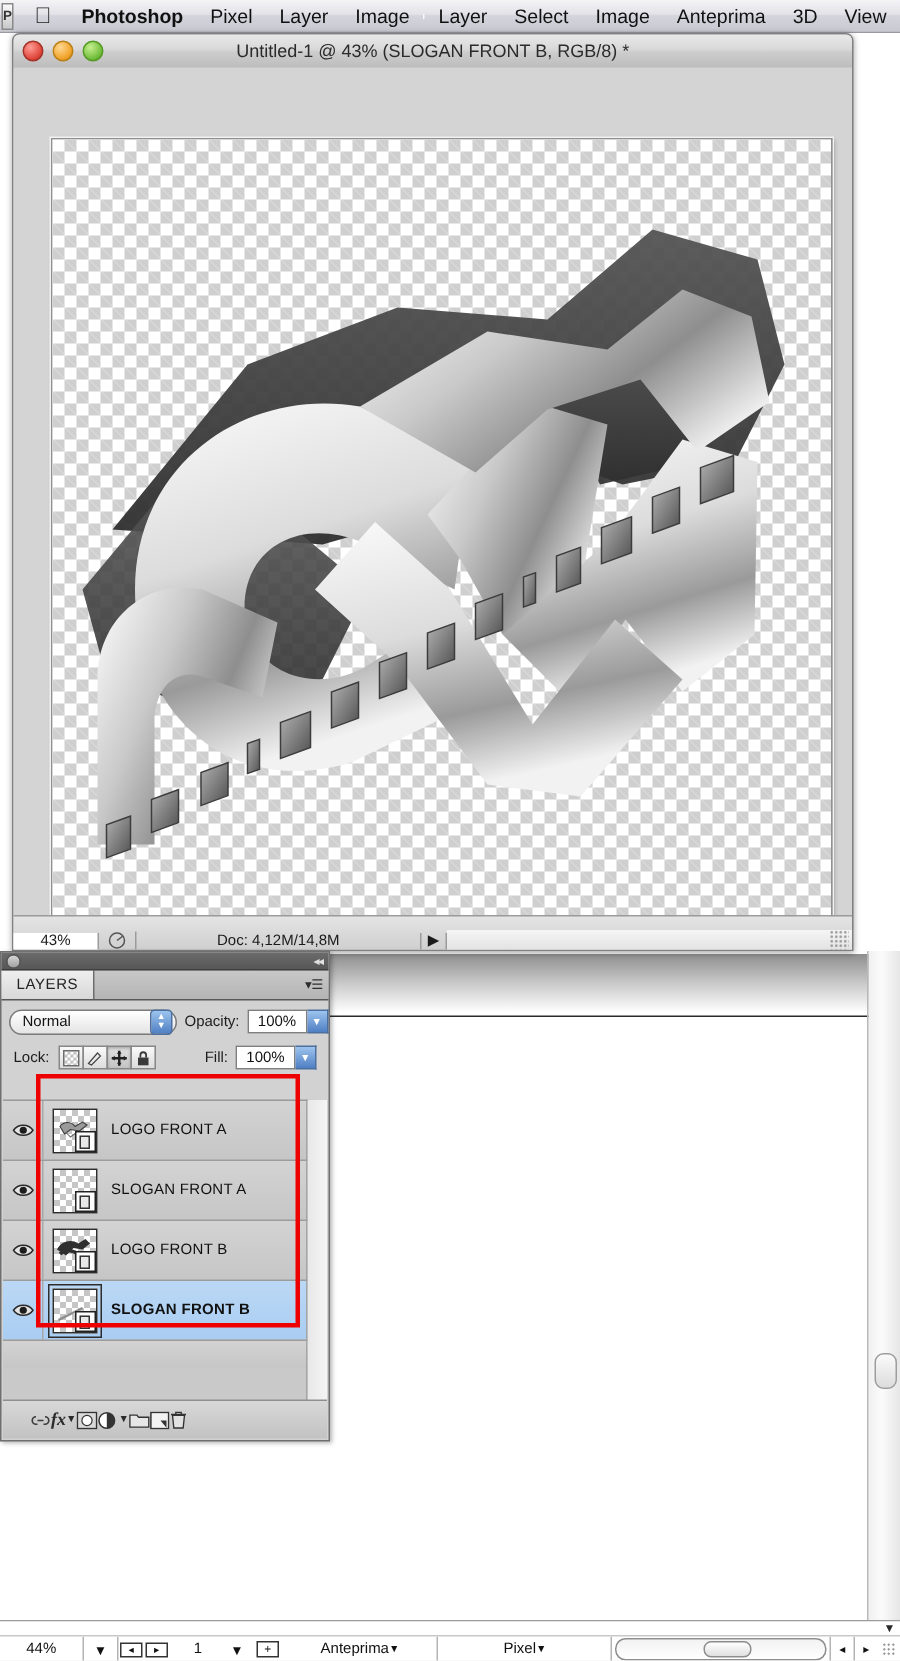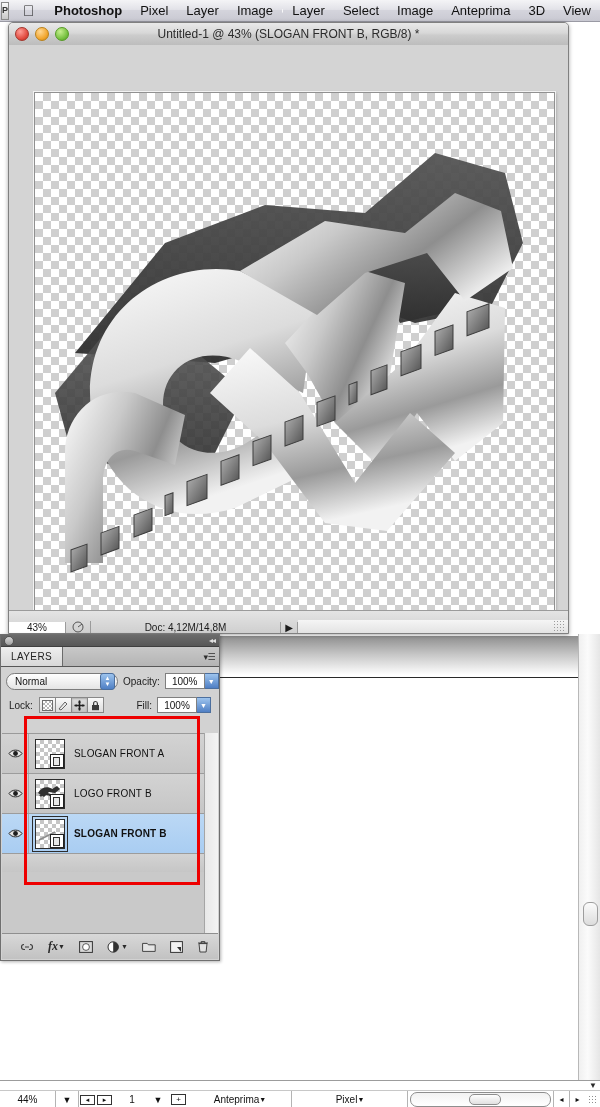--- a/index.html
+++ b/index.html
@@ -137,21 +137,21 @@
   .layername{margin-left:9px;font-size:10px;color:#111;letter-spacing:.2px;}
   .layerrow.selected .layername{font-weight:bold;}
   .emptyrow{height:18px;background:linear-gradient(to bottom,#d3d3d3,#c6c6c6);}
   #redbox{position:absolute;left:24px;top:716px;width:176px;height:169px;
     border:3px solid #ee0000;pointer-events:none;box-sizing:border-box;z-index:6;}
   #listscroll{position:absolute;right:1px;top:98px;bottom:26px;width:13px;
     background:linear-gradient(to right,#e8e8e8,#f4f4f4);border-left:1px solid #a5a5a5;}
 
   #panelfooter{position:absolute;left:1px;right:1px;bottom:1px;height:25px;
     background:linear-gradient(to bottom,#d8d8d8,#c2c2c2);border-top:1px solid #8f8f8f;
-    display:flex;align-items:center;gap:14px;padding-left:18px;}
+    display:flex;align-items:center;padding-left:18px;}
   .fbtn{font-size:11px;color:#2a2a2a;line-height:11px;display:flex;align-items:center;}
 
   
   #bottombar{position:absolute;left:0;bottom:0;width:600px;height:27px;background:#ffffff;
     border-top:1px solid #9c9c9c;box-sizing:border-box;}
   #bbtoprow{height:9px;border-bottom:1px solid #c8c8c8;position:relative;background:#fff;}
   #bbtoprow .tri{position:absolute;right:3px;top:0px;font-size:8px;color:#2a2a2a;line-height:9px;}
   #bbmain{height:17px;display:flex;align-items:stretch;font-size:10px;color:#111;}
   #bbmain .cell{display:flex;align-items:center;justify-content:center;border-right:1px solid #b4b4b4;}
   .bbpct{width:55px;}
@@ -336,42 +336,58 @@
     </div>
     <div class="lbl" style="margin-left:auto;margin-right:5px">Fill:</div>
     <div style="display:flex;margin-right:4px">
       <div class="numfield">100%</div>
       <div class="numarrow">▼</div>
     </div>
   </div>
 
   <div id="layerlist">
 
-
     <div class="layerrow">
       <div class="eyecell">
         <svg width="15" height="11" viewBox="0 0 15 11">
             <path d="M1 5.5 C4 1 11 1 14 5.5 C11 10 4 10 1 5.5 Z" fill="#e4e4e4" stroke="#2b2b2b" stroke-width="1"></path>
             <circle cx="7.5" cy="5.5" r="2.4" fill="#1d1d1d"></circle>
           </svg>
       </div>
       <div class="thumb">
+        <svg width="28" height="28" viewBox="0 0 28 28" style="position:absolute;left:0;top:0">
+          <path d="M4 11 C7 7 12 8 14 11 L19 8 L22 10 L17 14 L11 13 L7 16 Z" fill="#9a9a9a" stroke="#3a3a3a" stroke-width=".7"></path>
+          <path d="M8 15 l3 3 l4 -3" fill="none" stroke="#6a6a6a" stroke-width=".7"></path>
+        </svg>
         <div class="so-badge"></div>
       </div>
-      <div class="layername">SLOGAN FRONT A</div>
+      <div class="layername">LOGO FRONT A</div>
     </div>
 
     <div class="layerrow">
       <div class="eyecell">
         <svg width="15" height="11" viewBox="0 0 15 11">
             <path d="M1 5.5 C4 1 11 1 14 5.5 C11 10 4 10 1 5.5 Z" fill="#e4e4e4" stroke="#2b2b2b" stroke-width="1"></path>
             <circle cx="7.5" cy="5.5" r="2.4" fill="#1d1d1d"></circle>
           </svg>
       </div>
       <div class="thumb">
+        <div class="so-badge"></div>
+      </div>
+      <div class="layername">SLOGAN FRONT A</div>
+    </div>
+
+    <div class="layerrow">
+      <div class="eyecell">
+        <svg width="15" height="11" viewBox="0 0 15 11">
+            <path d="M1 5.5 C4 1 11 1 14 5.5 C11 10 4 10 1 5.5 Z" fill="#e4e4e4" stroke="#2b2b2b" stroke-width="1"></path>
+            <circle cx="7.5" cy="5.5" r="2.4" fill="#1d1d1d"></circle>
+          </svg>
+      </div>
+      <div class="thumb">
         <svg width="28" height="28" viewBox="0 0 28 28" style="position:absolute;left:0;top:0">
           <path d="M2 13 C5 7 12 6 16 9 L21 6 L24 9 L19 13 L13 12 L8 17 Z" fill="#2f2f2f"></path>
           <path d="M4 16 C8 12 14 14 17 17" fill="none" stroke="#2f2f2f" stroke-width="2.4"></path>
         </svg>
         <div class="so-badge"></div>
       </div>
       <div class="layername">LOGO FRONT B</div>
     </div>
 
     <div class="layerrow selected">

